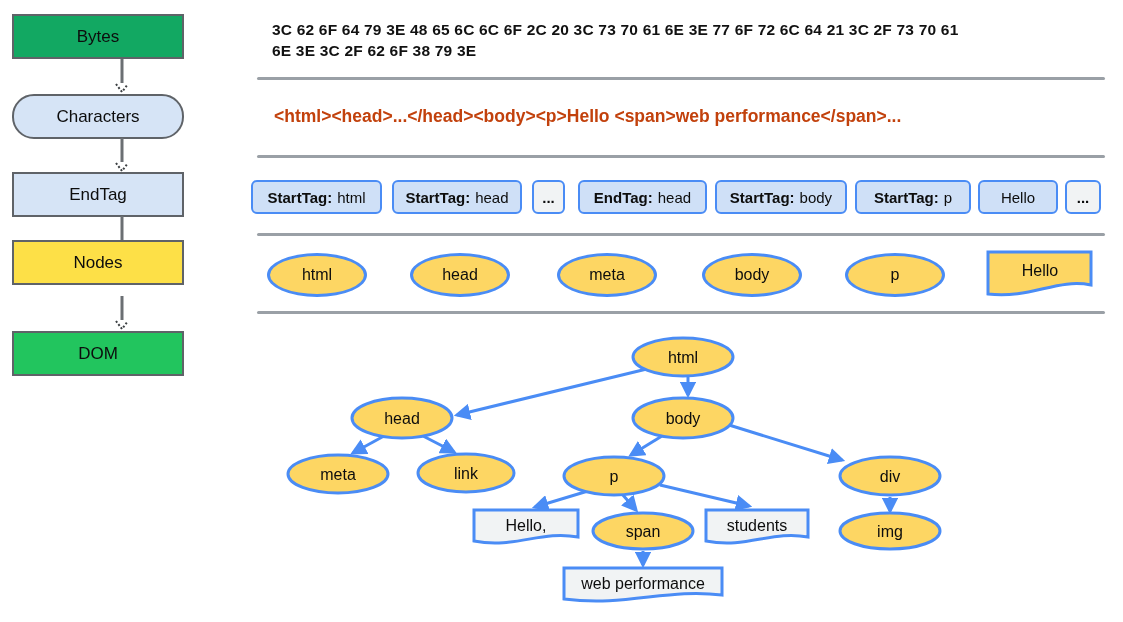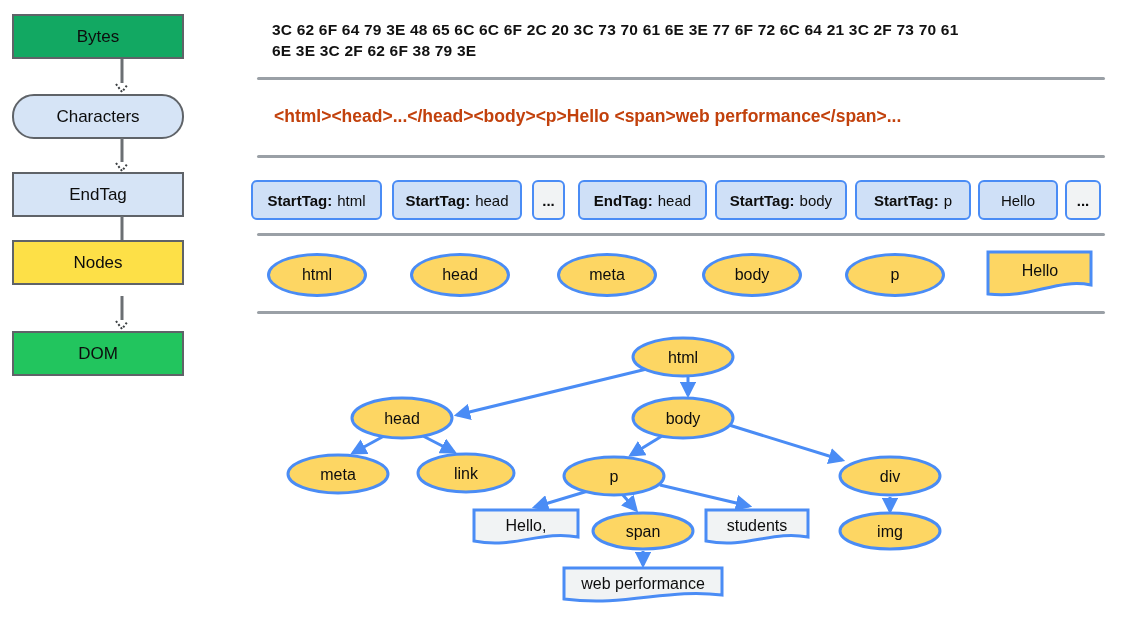--- a/index.html
+++ b/index.html
@@ -32,21 +32,21 @@
     font-size:15.5px;font-weight:bold;letter-spacing:0.2px;color:#111;
     white-space:nowrap;
   }
   .hex-1{top:21px;} .hex-2{top:42px;}
   .charline{
     position:absolute;left:258px;top:106px;width:860px;
     font-size:17.5px;font-weight:bold;color:#c2410c;white-space:nowrap;margin-left:16px;
   }
   
   .token{
-    position:absolute;top:180px;height:40px;box-sizing:border-box;
+    position:absolute;top:180px;height:34px;box-sizing:border-box;
     border:2px solid #4a8cf5;border-radius:6px;background:#cfe0f7;
     display:flex;align-items:center;justify-content:center;
     font-size:15px;color:#0d0d0d;white-space:nowrap;
   }
   .token .tk-label{font-weight:bold;}
   .token .tk-value{margin-left:5px;font-weight:normal;}
   .token.ellipsis{background:#f1f3f4;}
   .token.ellipsis .tk-label{font-weight:bold;}
   .token.textchip .tk-value{margin-left:0;}
   

